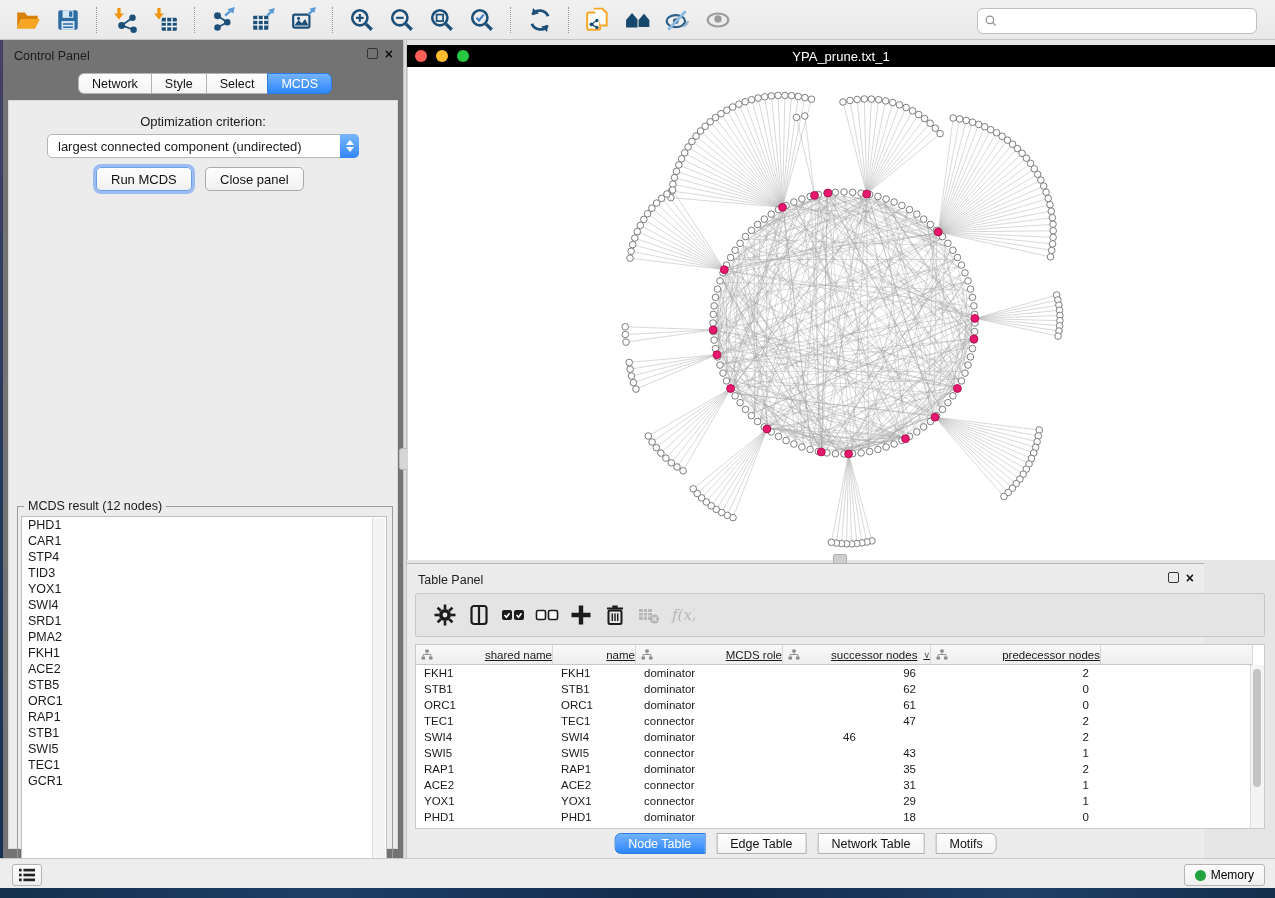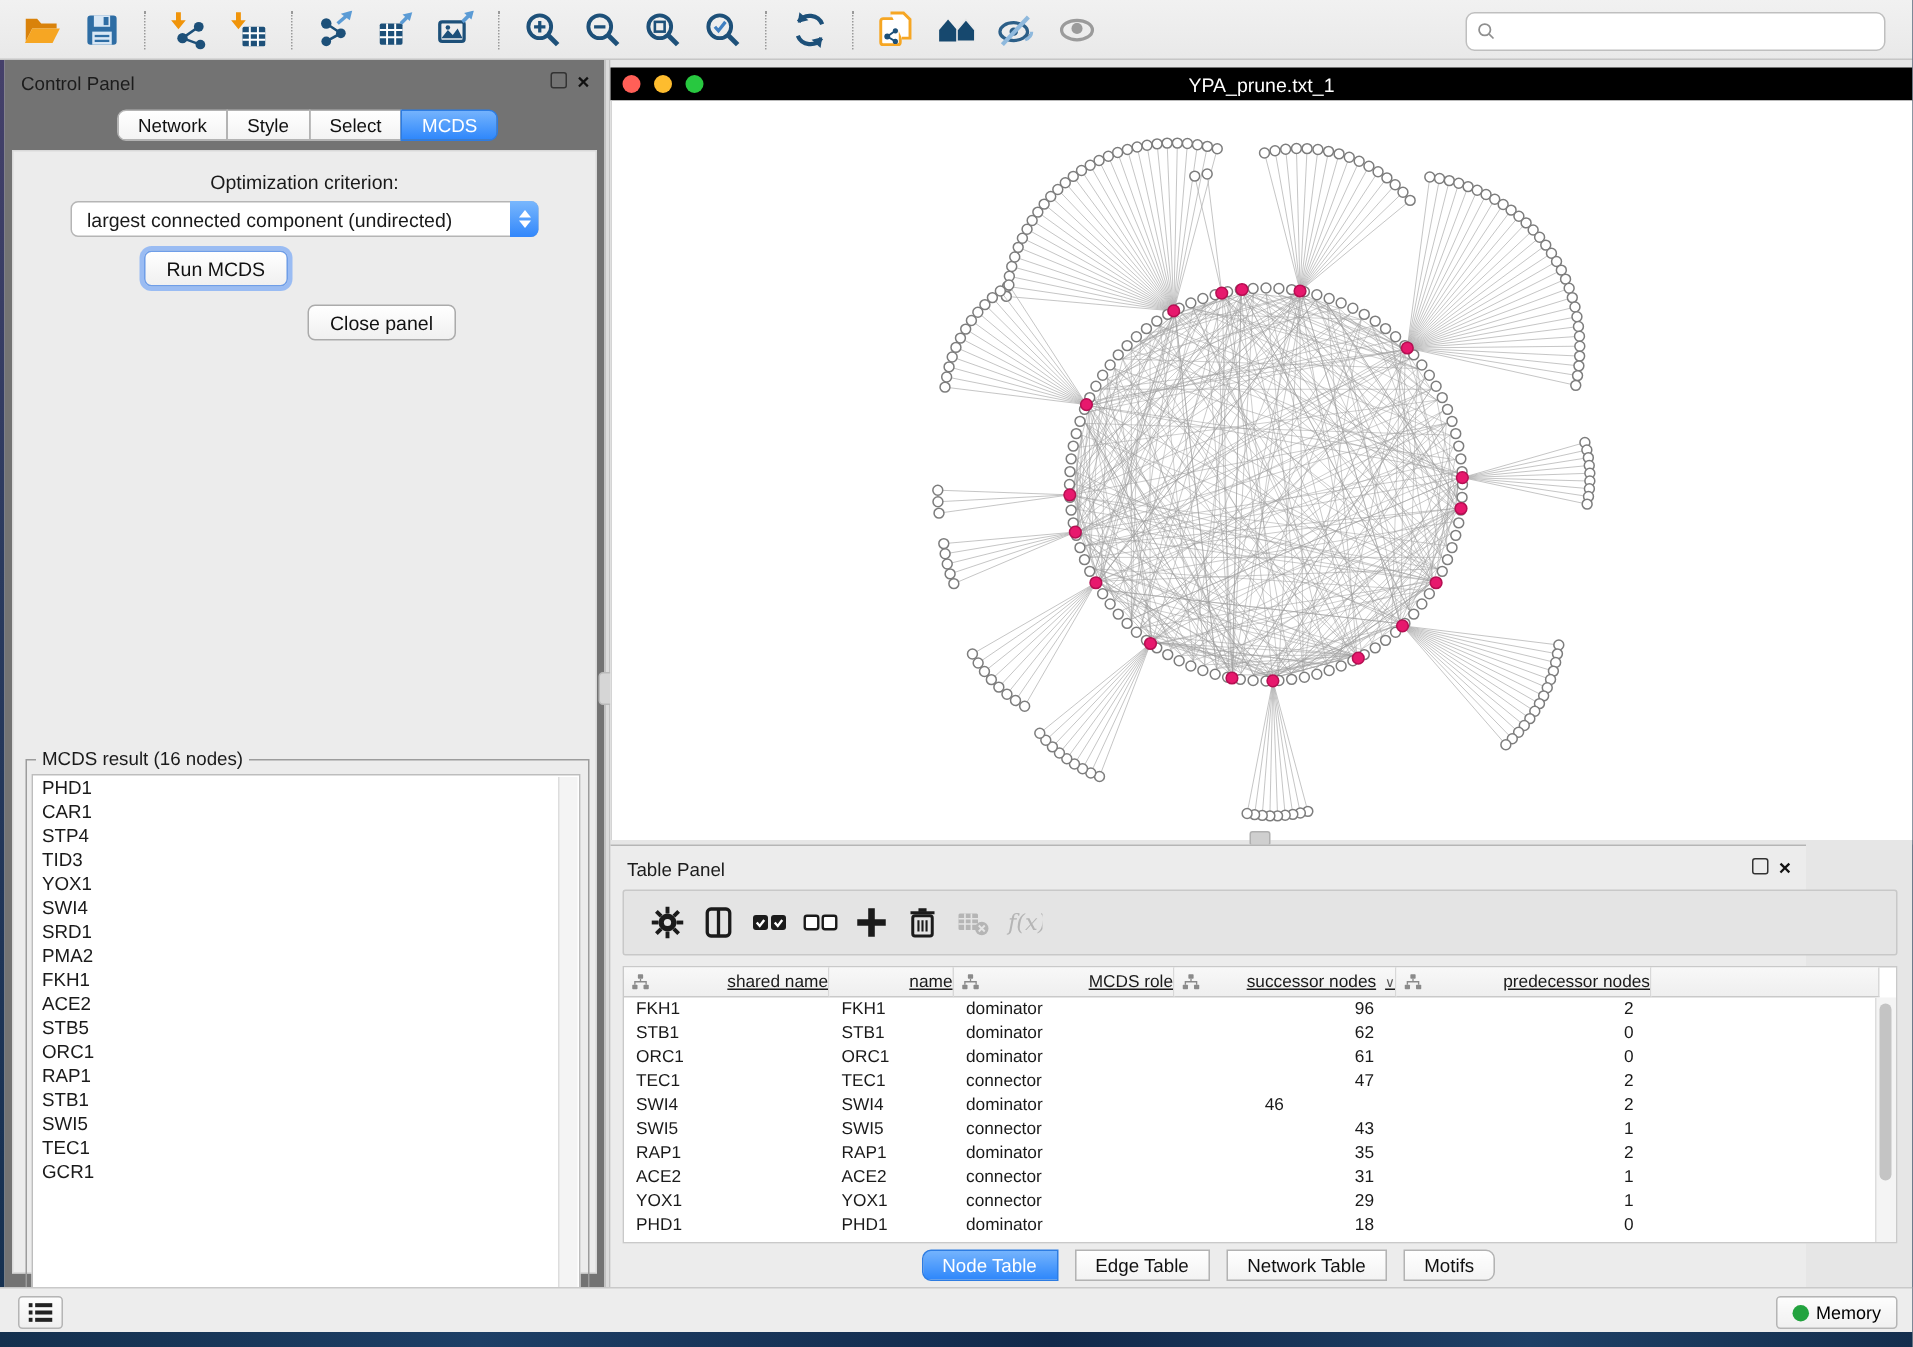--- a/index.html
+++ b/index.html
@@ -37,21 +37,21 @@
   #criterion-select{position:absolute;left:38px;top:33px;width:312px;height:24px;background:#fff;border:1px solid #b5b5b5;
                     border-radius:5px;display:flex;align-items:center;box-sizing:border-box;}
   #criterion-select .val{flex:1;font-size:13px;padding-left:10px;white-space:nowrap;}
   .stepper{width:19px;height:24px;margin:-1px -1px 0 0;border-radius:0 5px 5px 0;background:linear-gradient(#79b7fd,#3287fb);
            display:flex;flex-direction:column;align-items:center;justify-content:center;gap:2px;}
   .tri-up{width:0;height:0;border-left:4px solid transparent;border-right:4px solid transparent;border-bottom:5px solid #fff;}
   .tri-down{width:0;height:0;border-left:4px solid transparent;border-right:4px solid transparent;border-top:5px solid #fff;}
   .mac-btn{background:linear-gradient(#ffffff,#f0f0f0);border:1px solid #ababab;border-radius:5px;
            font-size:13px;font-family:"Liberation Sans",sans-serif;padding:0 14px;height:24px;color:#111;}
   #run-btn{position:absolute;left:87px;top:66px;box-shadow:0 0 0 3px rgba(120,168,246,.7);border-color:#6f9ee8;}
-  #closepanel-btn{position:absolute;left:196px;top:66px;margin-top:36px;}
+  #closepanel-btn{position:absolute;left:196px;top:66px;}
   #mcds-group{position:absolute;left:8px;top:405px;width:374px;height:373px;border:1px solid #9c9c9c;}
   #mcds-group .legend{position:absolute;top:-8px;left:6px;background:#ececec;padding:0 4px;font-size:12.5px;}
   #mcds-list{position:absolute;left:3px;top:9px;width:366px;height:358px;background:#fff;border:1px solid #bdbdbd;
              box-sizing:border-box;overflow:hidden;}
   .mcds-item{height:16px;line-height:16px;padding-left:6px;font-size:12.5px;}
   #mcds-scroll{position:absolute;right:1px;top:1px;bottom:1px;width:12px;background:#f4f4f4;border-left:1px solid #ddd;}
   
   #v-split{position:absolute;left:403px;top:40px;width:4px;height:818px;background:#dcdcdc;border-left:1px solid #c2c2c2;border-right:1px solid #c2c2c2;box-sizing:border-box;}
   #v-split-handle{position:absolute;left:399px;top:448px;width:11px;height:20px;background:#d6d6d6;border:1px solid #b9b9b9;border-radius:3px;}
   
@@ -260,21 +260,21 @@
       <div id="criterion-select">
         <span class="val">largest connected component (undirected)</span>
         <span class="stepper">
             <span class="tri-up"></span>
             <span class="tri-down"></span>
           </span>
       </div>
       <button id="run-btn" class="mac-btn">Run MCDS</button>
       <button id="closepanel-btn" class="mac-btn">Close panel</button>
       <div id="mcds-group">
-        <span class="legend">MCDS result (16 nodes)</span>
+        <span class="legend">MCDS result (12 nodes)</span>
         <div id="mcds-list">
           <div class="mcds-item">PHD1</div>
             <div class="mcds-item">CAR1</div>
             <div class="mcds-item">STP4</div>
             <div class="mcds-item">TID3</div>
             <div class="mcds-item">YOX1</div>
             <div class="mcds-item">SWI4</div>
             <div class="mcds-item">SRD1</div>
             <div class="mcds-item">PMA2</div>
             <div class="mcds-item">FKH1</div>

